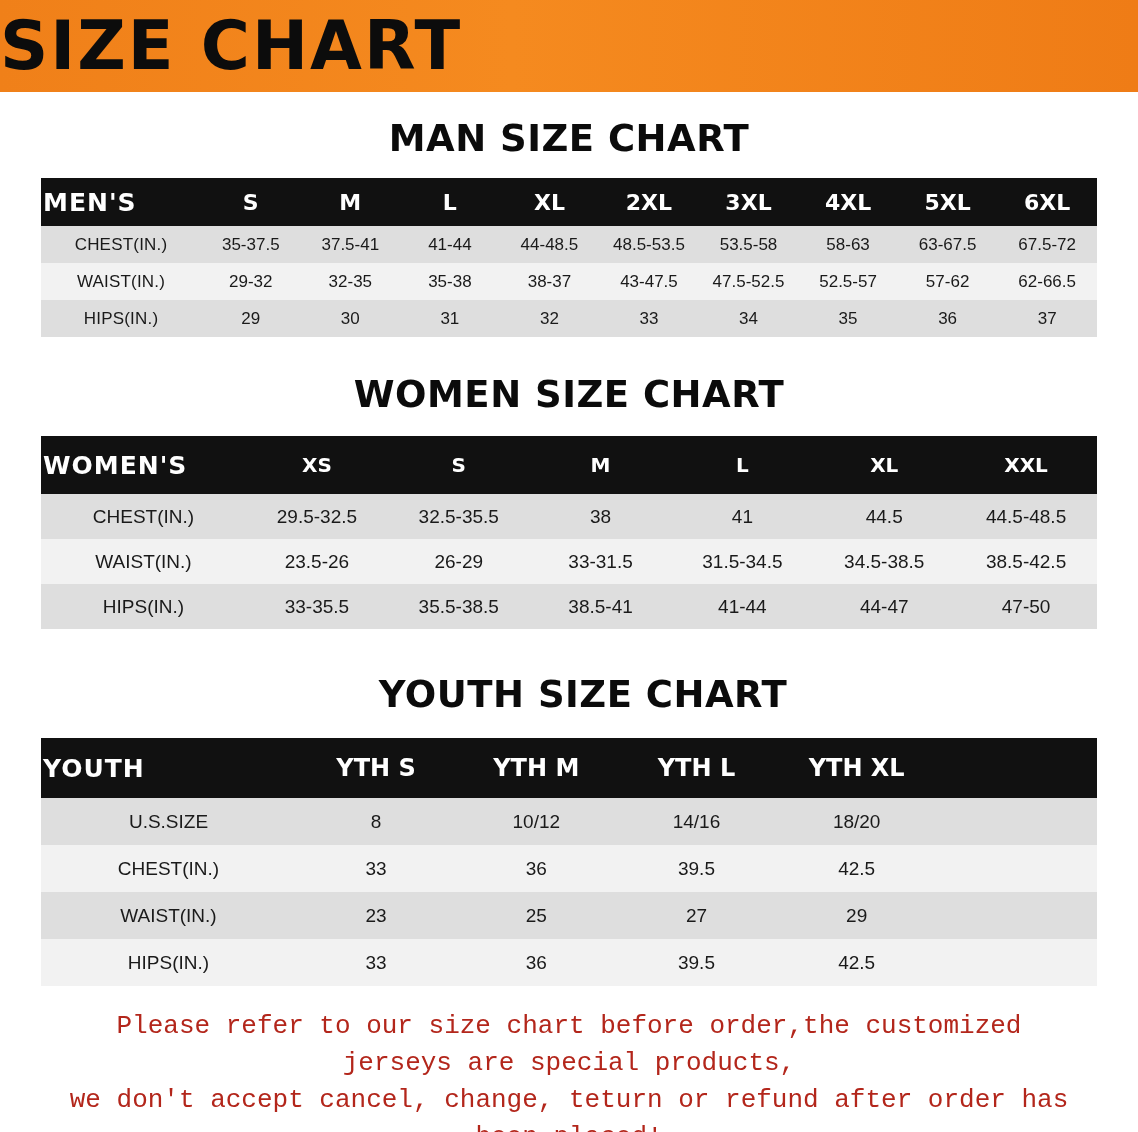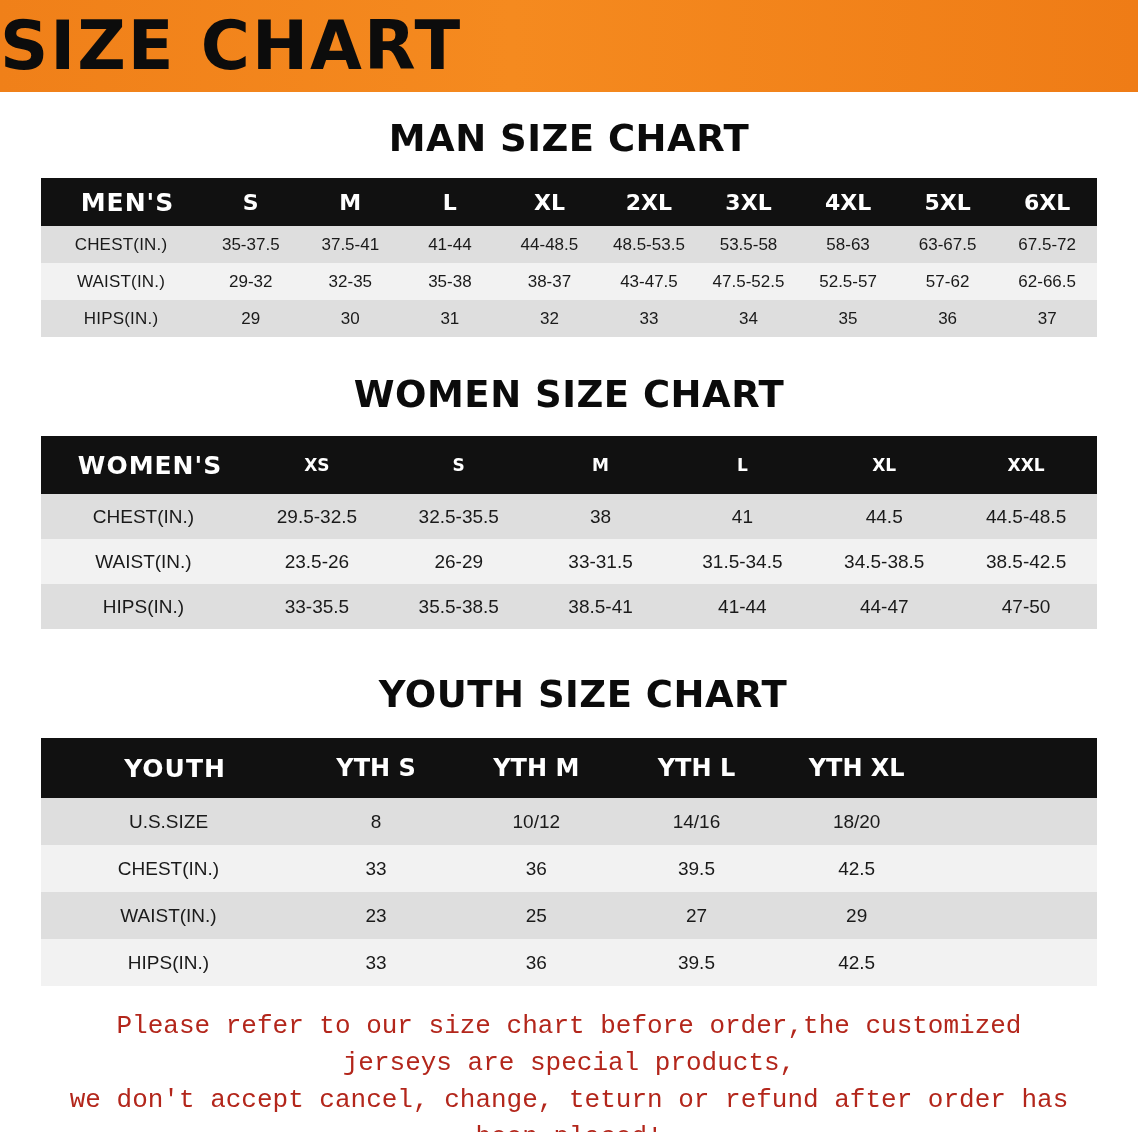--- a/index.html
+++ b/index.html
@@ -57,22 +57,22 @@
   }
   thead th {
     background: #111111;
     color: #ffffff;
     font-family: "DejaVu Sans", sans-serif;
     font-weight: bold;
     text-align: center;
     vertical-align: middle;
   }
   thead th.row-label {
-    text-align: center;
-    padding-left: 14px;
+    text-align: left;
+    padding-left: 2px;
     letter-spacing: 1px;
   }
   tbody td {
     text-align: center;
     vertical-align: middle;
     color: #1a1a1a;
     font-family: "Liberation Sans", sans-serif;
   }
   tbody td.row-label {
     text-align: center;
@@ -84,21 +84,21 @@
   
   #men-table { margin-top: 18px; }
   #men-table thead th { height: 46px; font-size: 22px; }
   #men-table thead th.row-label { font-size: 25px; }
   #men-table tbody td { height: 35px; font-size: 17px; }
   #men-table tbody td.row-label { font-size: 17px; letter-spacing: .2px; }
   #men-table col.c0 { width: 160px; }
 
   
   #women-table { margin-top: 20px; }
-  #women-table thead th { height: 56px; font-size: 17px; }
+  #women-table thead th { height: 56px; font-size: 20px; }
   #women-table thead th.row-label { font-size: 25px; }
   #women-table tbody td { height: 43px; font-size: 19px; }
   #women-table tbody td.row-label { font-size: 19px; }
   #women-table col.c0 { width: 205px; }
 
   
   #youth-table { margin-top: 22px; }
   #youth-table thead th { height: 58px; font-size: 24px; }
   #youth-table thead th.row-label { font-size: 25px; margin-top: 40px; }
   #youth-table tbody td { height: 45px; font-size: 19px; }

